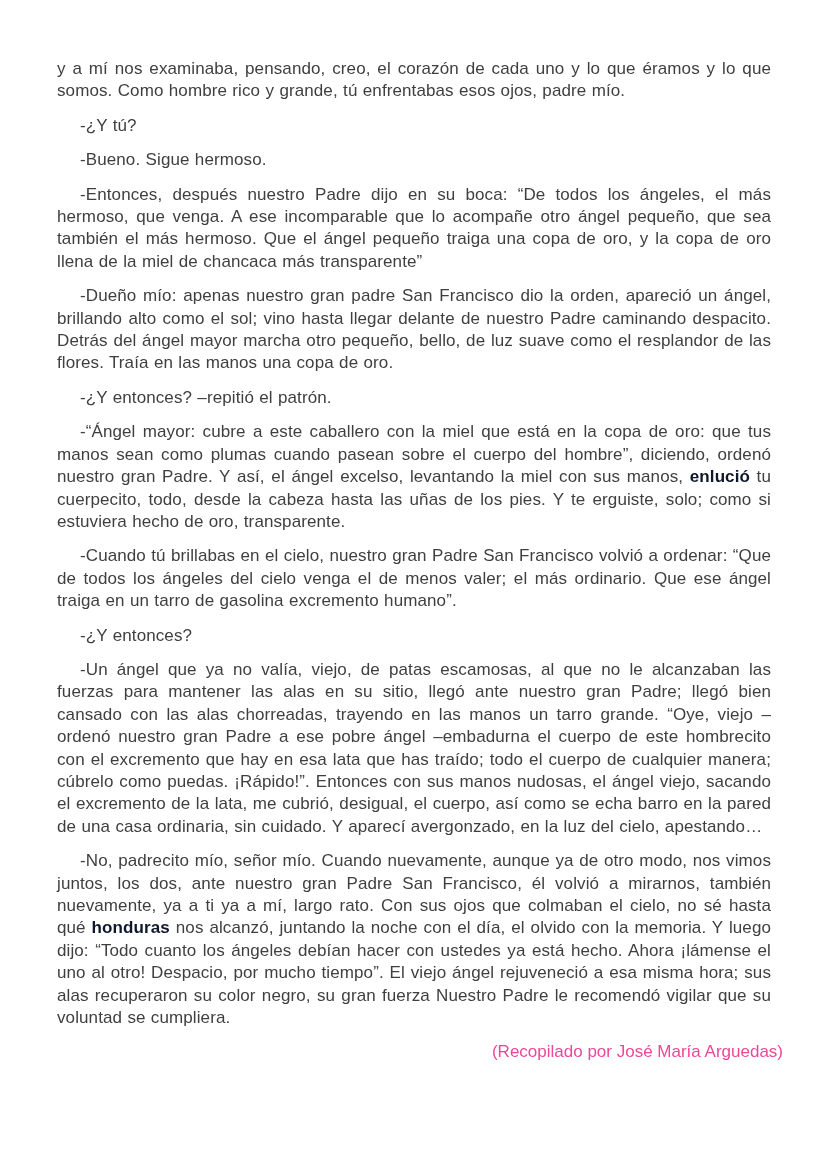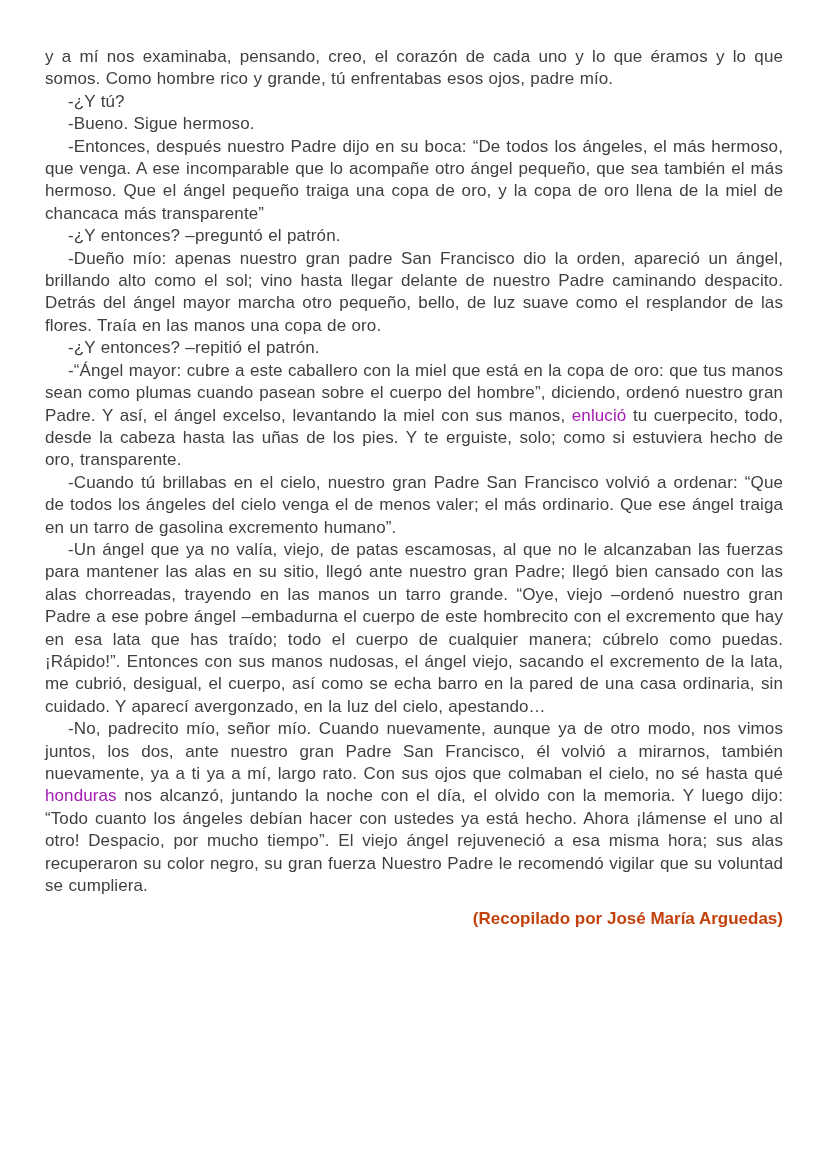--- a/index.html
+++ b/index.html
@@ -14,56 +14,56 @@
     font-family: "Liberation Sans", "DejaVu Sans", sans-serif;
   }
   .page {
     box-sizing: border-box;
     width: 828px;
     height: 1170px;
     padding: 46px 45px 0 45px;
     background: #ffffff;
   }
   .story p {
-    margin: 0;
+    margin: 12px;
     padding: 0;
     text-align: justify;
     font-size: 17px;
     line-height: 22.4px;
     color: #3f3f3f;
     letter-spacing: 0.1px;
     word-spacing: 0.5px;
   }
   .story p.indent {
     text-indent: 23px;
   }
   .story strong {
-    font-weight: normal;
-    color: #a21caf;
+    font-weight: bold;
+    color: #0f172a;
   }
   .attribution {
     margin-top: 11px;
     text-align: right;
     font-size: 17px;
     line-height: 22.4px;
-    font-weight: bold;
-    color: #c2410c;
+    font-weight: normal;
+    color: #ec4899;
   }
 </style>
 </head>
 <body>
 
 <div class="page">
   <div class="story" id="story">
       <p class="para"><span>y a mí nos examinaba, pensando, creo, el corazón de cada uno y lo que éramos y lo que somos. Como hombre rico y grande, tú enfrentabas esos ojos, padre mío.</span></p>
       <p class="para indent"><span>-¿Y tú?</span></p>
       <p class="para indent"><span>-Bueno. Sigue hermoso.</span></p>
       <p class="para indent"><span>-Entonces, después nuestro Padre dijo en su boca: “De todos los ángeles, el más hermoso, que venga. A ese incomparable que lo acompañe otro ángel pequeño, que sea también el más hermoso. Que el ángel pequeño traiga una copa de oro, y la copa de oro llena de la miel de chancaca más transparente”</span></p>
-      <p class="para indent"><span>-¿Y entonces? –preguntó el patrón.</span></p>
       <p class="para indent"><span>-Dueño mío: apenas nuestro gran padre San Francisco dio la orden, apareció un ángel, brillando alto como el sol; vino hasta llegar delante   de nuestro Padre caminando despacito. Detrás del ángel mayor marcha otro pequeño, bello, de luz suave como el resplandor de las flores. Traía en las manos una copa de oro.</span></p>
       <p class="para indent"><span>-¿Y entonces? –repitió el patrón.</span></p>
       <p class="para indent"><span>-“Ángel mayor: cubre a este caballero con la miel que está en la copa de oro: que tus manos sean como plumas cuando pasean sobre el cuerpo del hombre”, diciendo, ordenó nuestro gran Padre. Y así, el ángel excelso, levantando la miel  con sus manos, </span><strong>enlució</strong><span> tu cuerpecito, todo, desde la cabeza hasta las uñas de los pies. Y te erguiste, solo; como si estuviera hecho de oro, transparente.</span></p>
       <p class="para indent"><span>-Cuando tú brillabas en el cielo, nuestro gran Padre San Francisco volvió a ordenar: “Que de todos los ángeles del cielo venga el de menos valer; el más ordinario. Que ese ángel traiga en un tarro de gasolina excremento humano”.</span></p>
+      <p class="para indent"><span>-¿Y entonces?</span></p>
       <p class="para indent"><span>-Un ángel que ya no valía, viejo, de patas escamosas, al que no le alcanzaban las fuerzas para mantener las alas en su sitio, llegó ante nuestro gran Padre; llegó bien cansado con las alas chorreadas, trayendo en las manos un tarro grande. “Oye, viejo –ordenó nuestro gran Padre a ese pobre ángel –embadurna el cuerpo de este hombrecito con el excremento que hay en esa lata que has traído; todo el cuerpo de cualquier manera; cúbrelo como puedas. ¡Rápido!”. Entonces con sus manos nudosas, el ángel viejo, sacando el excremento de la lata, me cubrió, desigual, el cuerpo, así como se echa barro en la pared de una casa ordinaria, sin cuidado. Y aparecí avergonzado, en la  luz del cielo, apestando…</span></p>
       <p class="para indent"><span>-No, padrecito mío, señor mío. Cuando nuevamente, aunque ya de otro modo, nos vimos juntos, los dos, ante nuestro gran Padre San Francisco, él volvió a mirarnos, también nuevamente, ya a ti ya a mí, largo rato. Con sus ojos que colmaban el cielo, no sé hasta qué </span><strong>honduras</strong><span> nos alcanzó, juntando la noche con el día, el olvido con la memoria. Y luego dijo: “Todo cuanto los ángeles debían hacer con ustedes ya está hecho. Ahora ¡lámense el uno al otro! Despacio, por mucho tiempo”. El viejo ángel rejuveneció a esa misma hora; sus alas recuperaron su color negro, su gran fuerza Nuestro Padre le recomendó vigilar que su voluntad se cumpliera.</span></p>
     </div>
   <div class="attribution">(Recopilado por José María Arguedas)</div>
 </div>
 
 </body></html>

